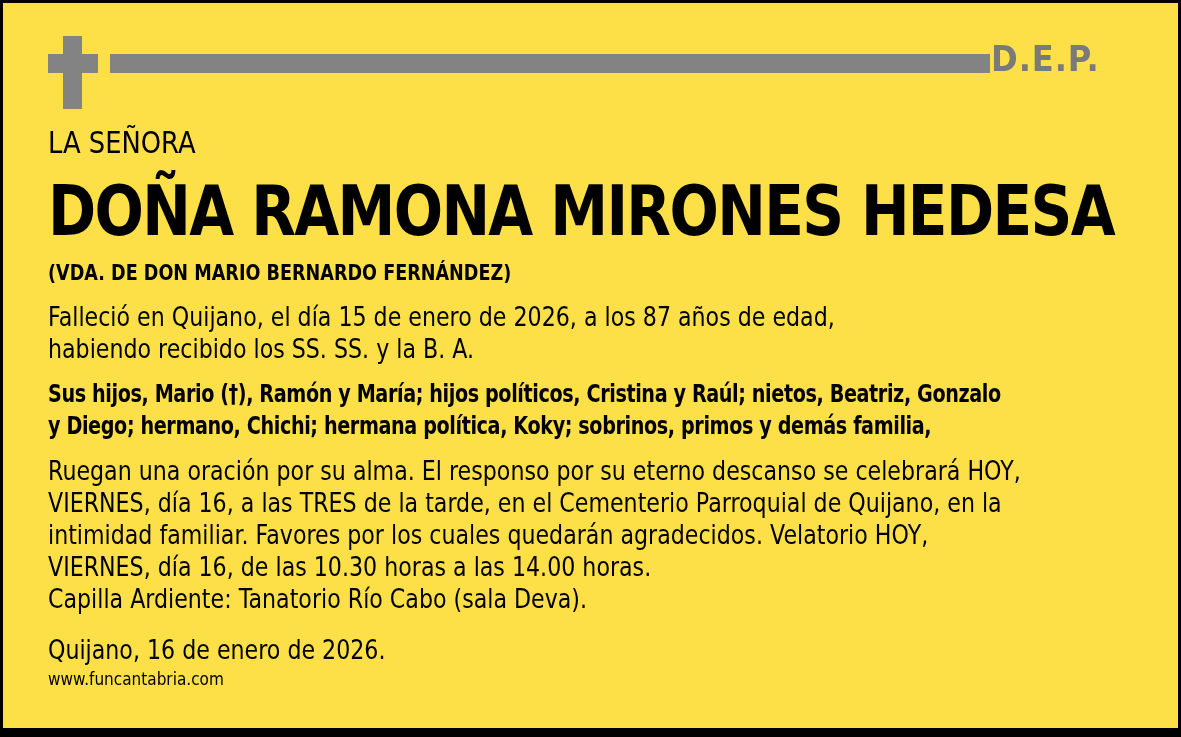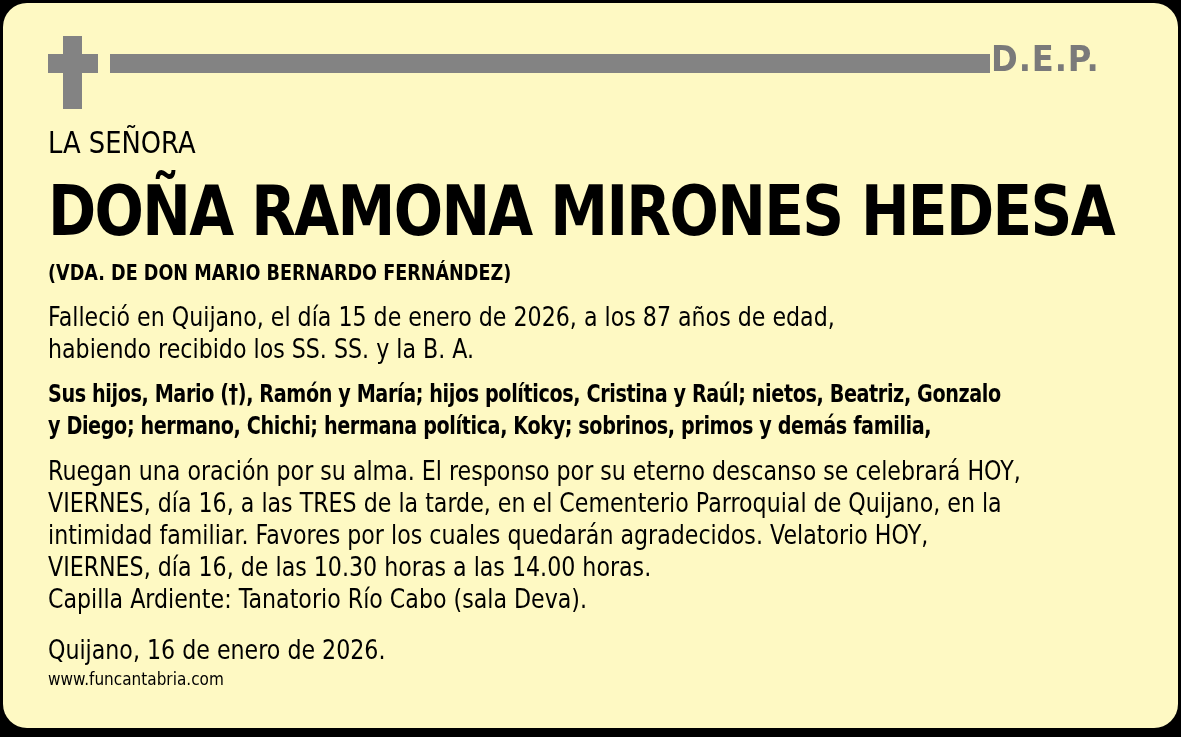--- a/index.html
+++ b/index.html
@@ -1,24 +1,23 @@
 <!DOCTYPE html>
 <html><head>
   <meta charset="utf-8">
   <style>
     html, body { margin: 0; padding: 0; background: #000; }
     body { width: 1181px; height: 737px; overflow: hidden; position: relative; }
     .card {
       position: absolute;
       left: 3px; top: 3px;
       width: 1175px; height: 725px;
-      background: #fef9c3;
+      background: #fde047;
       color: #000;
       font-family: "Liberation Sans", sans-serif;
-      border-radius: 24px;
     }
     .cross-v {
       position: absolute; left: 60px; top: 33px; width: 19px; height: 73px; background: #838383;
     }
     .cross-h {
       position: absolute; left: 45px; top: 51px; width: 50px; height: 19px; background: #838383;
     }
     .rule {
       position: absolute; left: 107px; top: 51px; width: 880px; height: 19px; background: #838383;
     }

